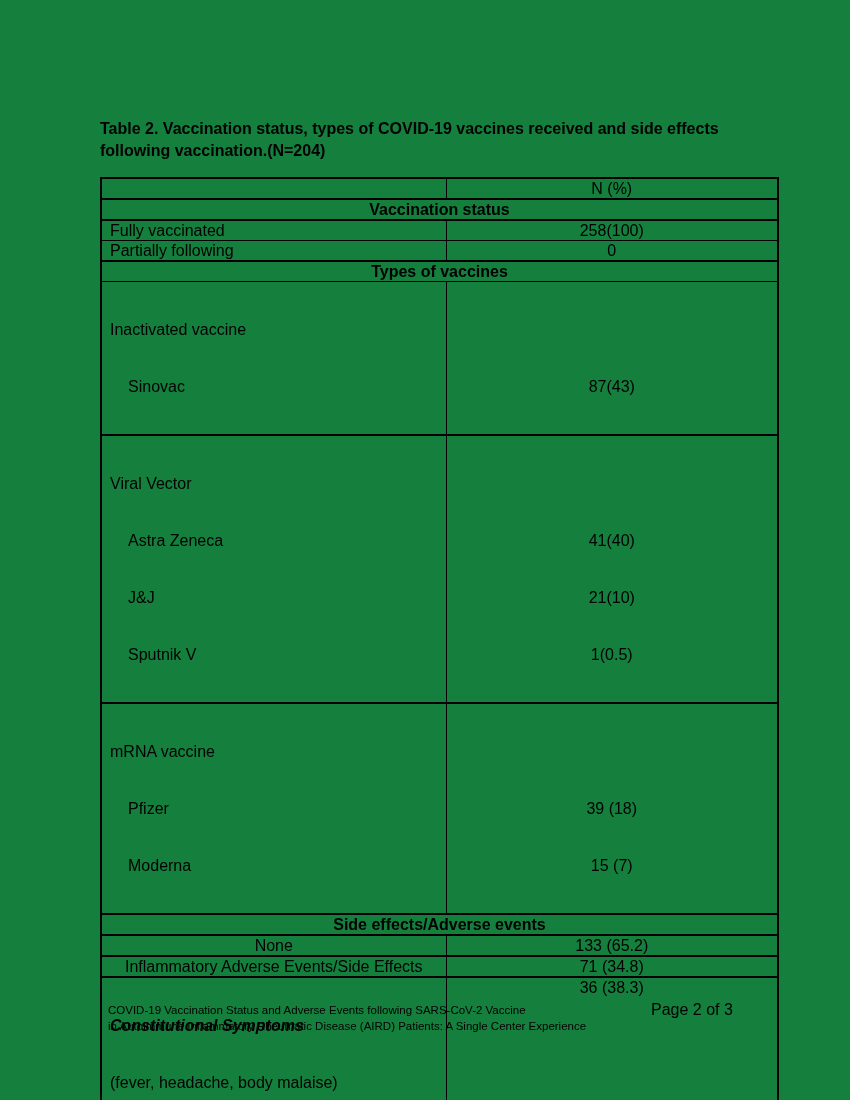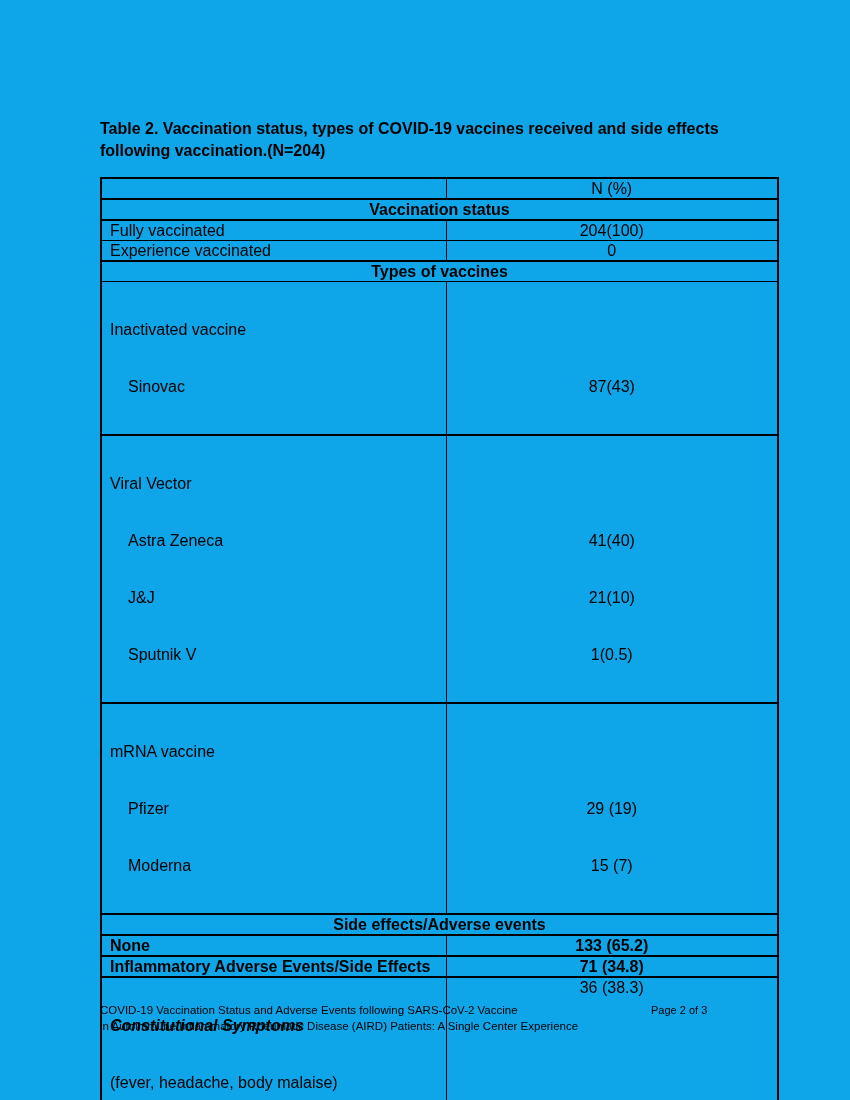--- a/index.html
+++ b/index.html
@@ -1,20 +1,20 @@
 <!DOCTYPE html>
 <html><head>
 <meta charset="utf-8">
 <style>
   html, body { margin:0; padding:0; background:#ffffff; }
   body {
     width:850px; height:1100px; position:relative;
     font-family:"Liberation Sans", sans-serif; color:#000;
   }
-  .page { position:absolute; left:0; top:0; width:850px; height:1100px; background:#0ea5e9; }
+  .page { position:absolute; left:0; top:0; width:850px; height:1100px; background:#15803d; }
 
   .doc-title {
     position:absolute; left:100px; top:118px; width:680px;
     font-size:16px; font-weight:bold; line-height:21.5px;
     white-space:pre-wrap;
   }
 
   table.data {
     position:absolute; left:100px; top:177px; width:677px;
     border-collapse:collapse; table-layout:fixed;
@@ -26,33 +26,33 @@
     border:1px solid #000;
     padding:0 8px;
     font-size:16px; line-height:19px;
     vertical-align:top;
     white-space:pre-wrap;
     overflow:hidden;
   }
   tr.b2 > td { border-top-width:2px;margin-top:40px; }
   td.val { text-align:center; }
   tr.sec > td { text-align:center; font-weight:bold; }
-  tr.boldrow > td { font-weight:bold; }
+  tr.boldrow > td { font-weight:normal;text-align:center; }
   .cat-name { font-weight:bold;font-style:italic; }
   .item-name { padding-left:18px; }
   .sp { height:19px; }
   td.empty { height:19px; }
 
   .footer-block {
     position:absolute; left:100px; top:1003px; width:480px;
-    font-size:11.5px; line-height:15.5px;
+    font-size:11.5px; line-height:15.5px;padding-left:8px;
   }
   .page-label {
     position:absolute; left:651px; top:1002px;
-    font-size:11px; line-height:16px;
+    font-size:16px; line-height:16px;
   }
 </style>
 </head>
 <body>
 
 <div class="page">
 
   <div class="doc-title">Table 2. Vaccination status, types of COVID-19 vaccines received and side effects following vaccination.(N=204)</div>
 
   <table class="data">
@@ -66,25 +66,25 @@
       <td class="empty"></td>
       <td class="val">N (%)</td>
     </tr>
 
     <tr class="sec b2">
       <td colspan="2">Vaccination status</td>
     </tr>
 
     <tr class="b2">
       <td>Fully vaccinated</td>
-      <td class="val">204(100)</td>
+      <td class="val">258(100)</td>
     </tr>
 
     <tr>
-      <td>Experience vaccinated</td>
+      <td>Partially following</td>
       <td class="val">0</td>
     </tr>
 
     <tr class="sec b2">
       <td colspan="2">Types of vaccines</td>
     </tr>
 
     <tr>
       <td>
         <div>Inactivated vaccine</div>
@@ -112,21 +112,21 @@
     </tr>
 
     <tr class="b2">
       <td>
         <div>mRNA vaccine</div>
         <div class="item-name">Pfizer</div>
         <div class="item-name">Moderna</div>
       </td>
       <td class="val">
         <div class="sp"></div>
-        <div>29 (19)</div>
+        <div>39 (18)</div>
         <div>15 (7)</div>
       </td>
     </tr>
 
     <tr class="sec b2">
       <td colspan="2">Side effects/Adverse events</td>
     </tr>
 
     <tr class="boldrow b2">
       <td>None</td>

